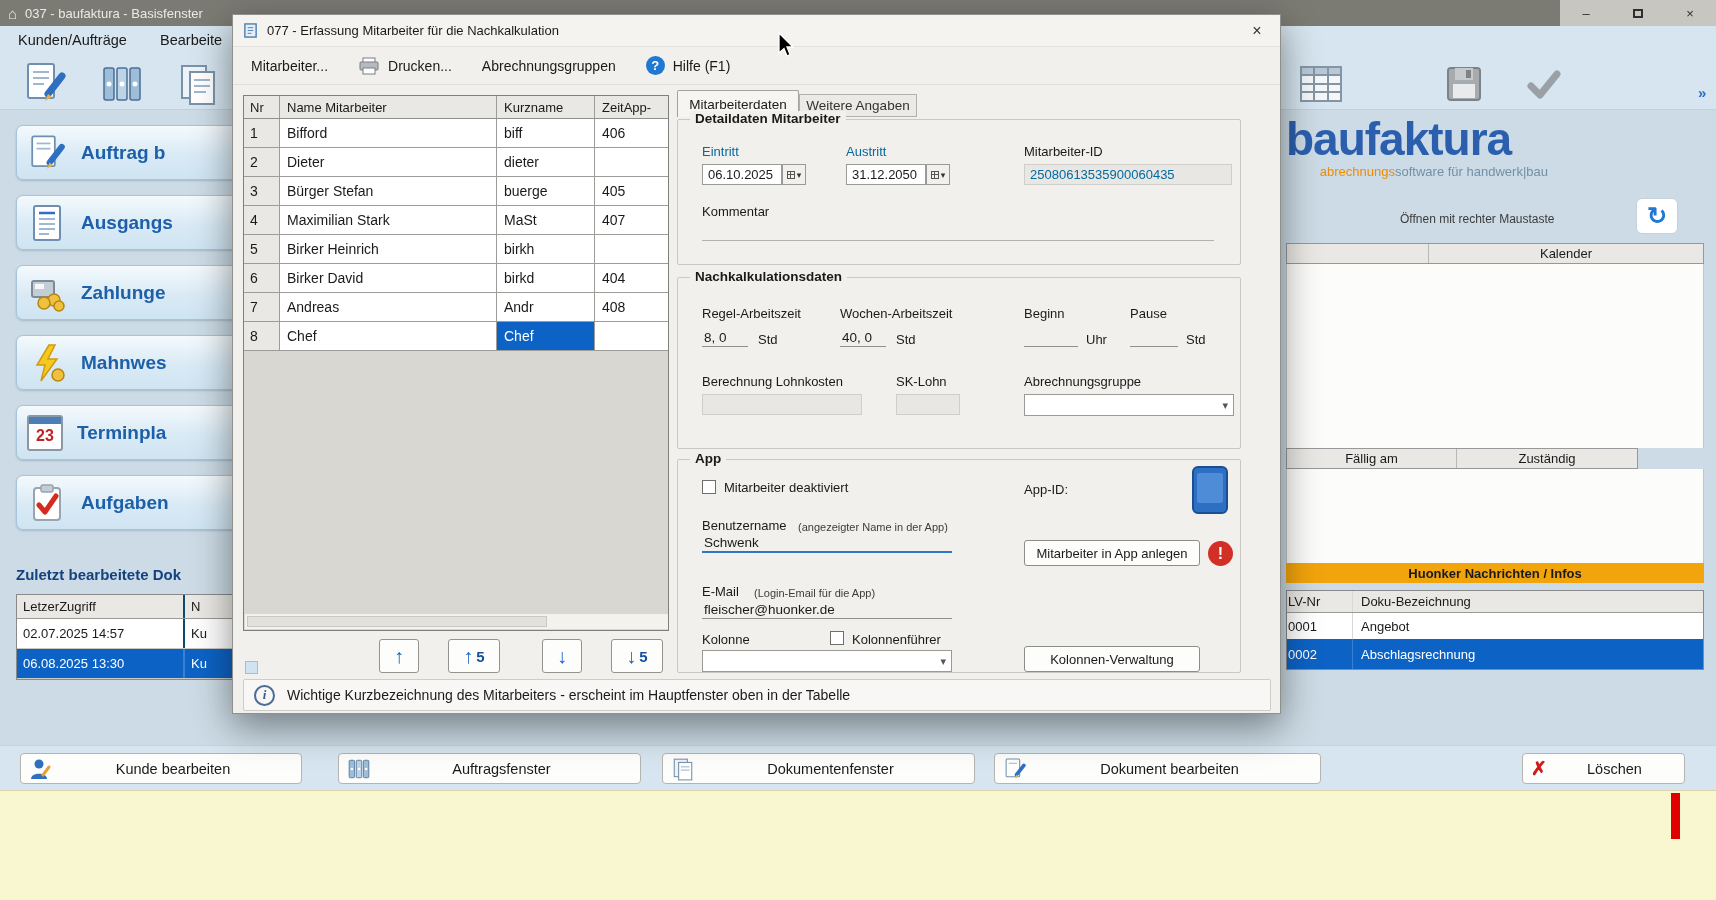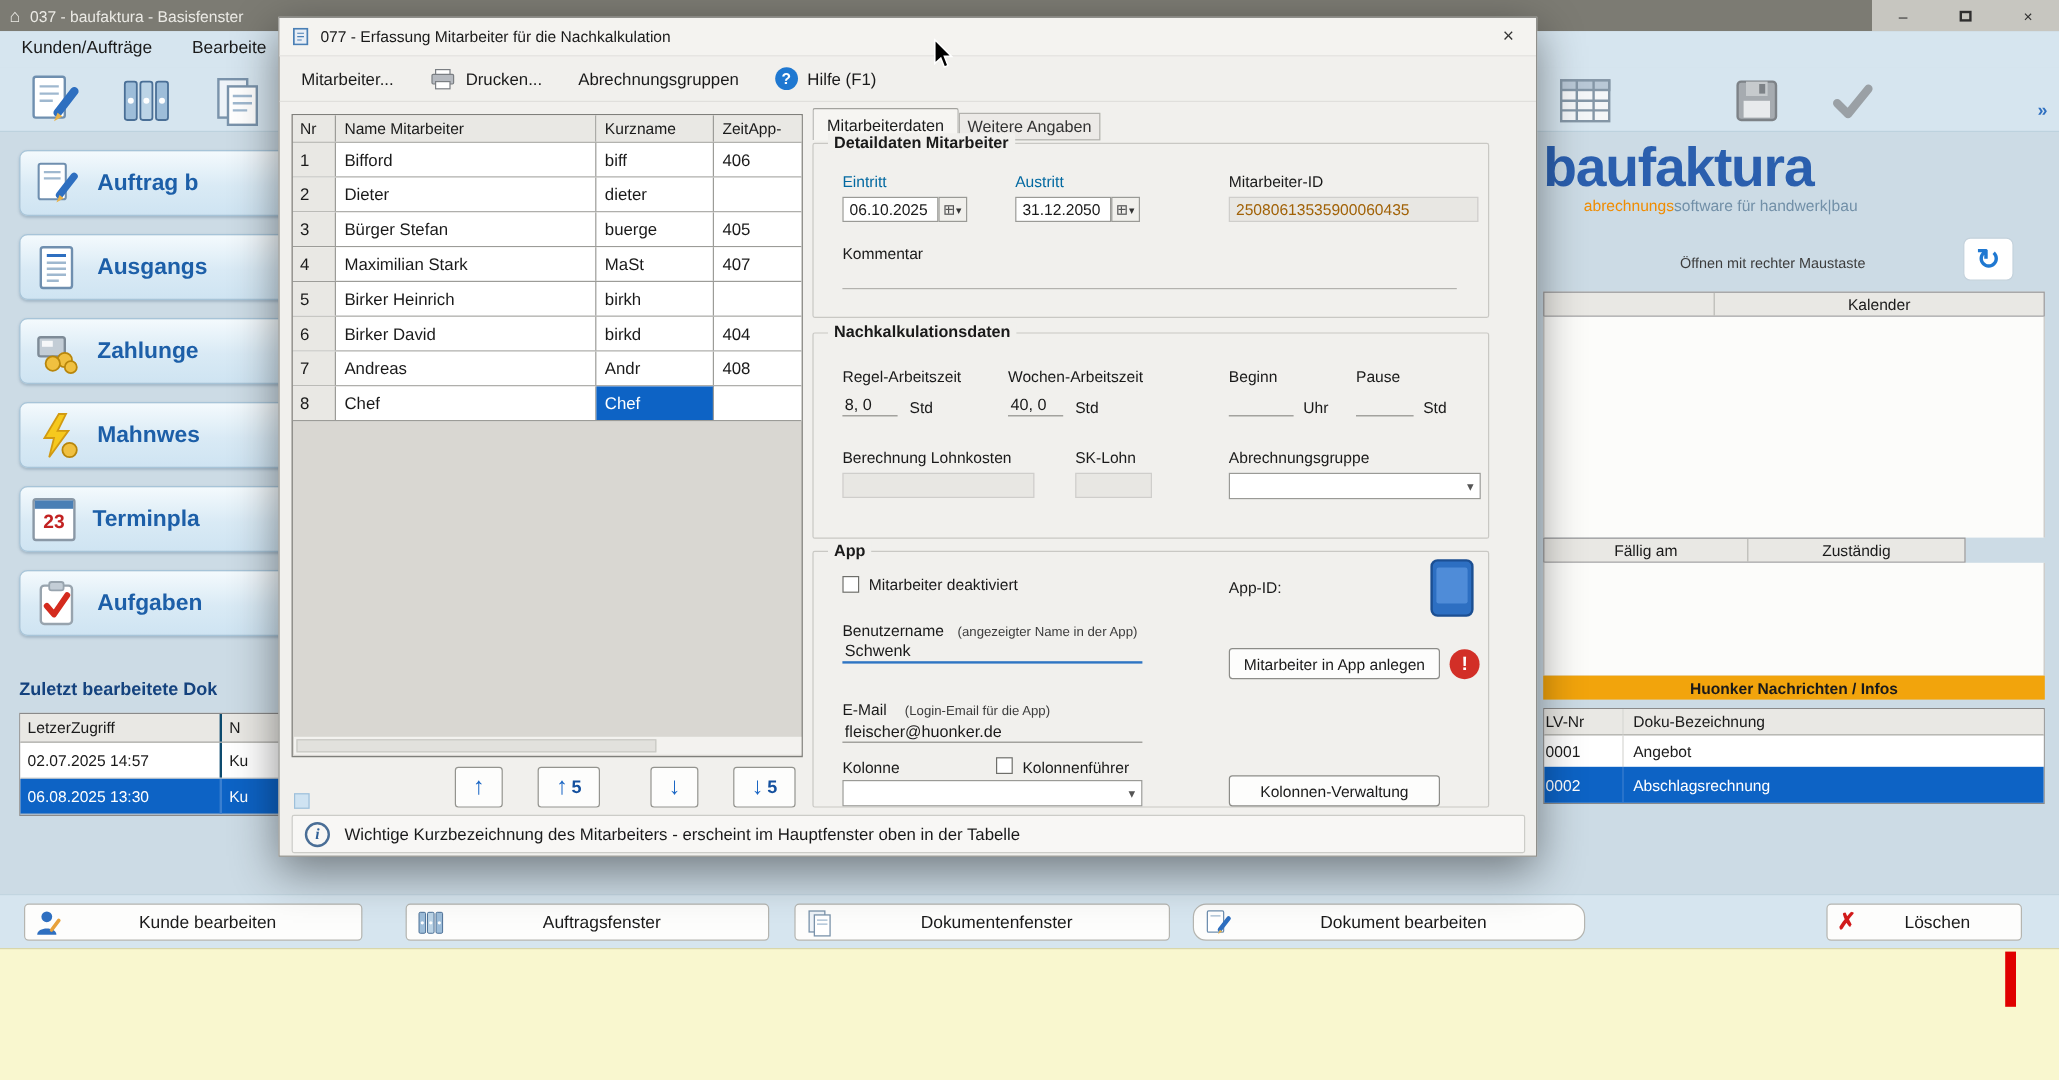--- a/index.html
+++ b/index.html
@@ -127,21 +127,21 @@
                   border:1px solid #b2b1ad; color:#333; }
 
   .group { position:absolute; left:444px; width:564px; border:1px solid #c9c8c4; border-radius:2px; }
   .group-title { position:absolute; top:-9px; left:12px; background:#f1f0ed; padding:0 5px;
                  font-weight:bold; font-size:13.5px; white-space:nowrap; }
   .glabel { position:absolute; font-size:13px; white-space:nowrap; }
   .glabel.dis { color:#0369a1; }
   .gsmall { position:absolute; font-size:11px; color:#3c3c3c; white-space:nowrap; }
   .tinput { position:absolute; height:21px; background:#fff; border:1px solid #9a9a96; font-size:13px;
             display:flex; align-items:center; padding-left:5px; white-space:nowrap; }
-  .dis-input { background:#e8e7e3 !important; border:1px solid #cfcecb !important; color:#a16207; }
+  .dis-input { background:#e8e7e3 !important; border:1px solid #cfcecb !important; color:#0369a1; }
   .uline { position:absolute; height:19px; border-bottom:1px solid #8f8f8b; font-size:13.5px;
            display:flex; align-items:flex-end; padding:0 2px 1px; }
   .uline.blue { border-bottom:2px solid #2e75c3; }
   .uline.lite { border-bottom:1px solid #b3b2ae; }
   .select { position:absolute; height:22px; background:#fff; border:1px solid #9a9a96; display:flex;
             align-items:center; justify-content:flex-end; padding-right:5px; color:#555; font-size:11px; }
   .pickbtn { position:absolute; width:24px; height:21px; background:#f1f0ec; border:1px solid #9a9a96;
              display:flex; align-items:center; justify-content:center; gap:2px; font-size:9px; color:#333; }
   .minigrid { width:8px; height:8px; border:1px solid #555;
               background: linear-gradient(#555,#555) 50% 0/1px 100% no-repeat,
@@ -358,21 +358,21 @@
     </div>
     <div class="bbtn" style="left:662px; width:313px;">
       <svg width="24" height="24" viewBox="0 0 44 44">
         <rect x="6" y="4" width="24" height="32" fill="#eef3f8" stroke="#7a93ab" stroke-width="2"></rect>
         <rect x="14" y="10" width="24" height="32" fill="#fff" stroke="#7a93ab" stroke-width="2"></rect>
         <line x1="18" y1="18" x2="34" y2="18" stroke="#9fb8cf" stroke-width="2"></line>
         <line x1="18" y1="24" x2="34" y2="24" stroke="#9fb8cf" stroke-width="2"></line>
       </svg>
       <span class="blabel">Dokumentenfenster</span>
     </div>
-    <div class="bbtn" style="left:994px; width:327px;border-radius:11px;">
+    <div class="bbtn" style="left:994px; width:327px;">
       <svg width="24" height="24" viewBox="0 0 46 46">
         <rect x="6" y="4" width="26" height="34" rx="2" fill="#fff" stroke="#6f8faf" stroke-width="2"></rect>
         <line x1="11" y1="12" x2="27" y2="12" stroke="#9fb8cf" stroke-width="2"></line>
         <line x1="40" y1="16" x2="26" y2="34" stroke="#2e6fc0" stroke-width="7" stroke-linecap="round"></line>
         <polygon points="23,41 26,34 30,37" fill="#e8b24a"></polygon>
       </svg>
       <span class="blabel">Dokument bearbeiten</span>
     </div>
     <div class="bbtn" style="left:1522px; width:163px;">
       <span class="delx">✗</span>

